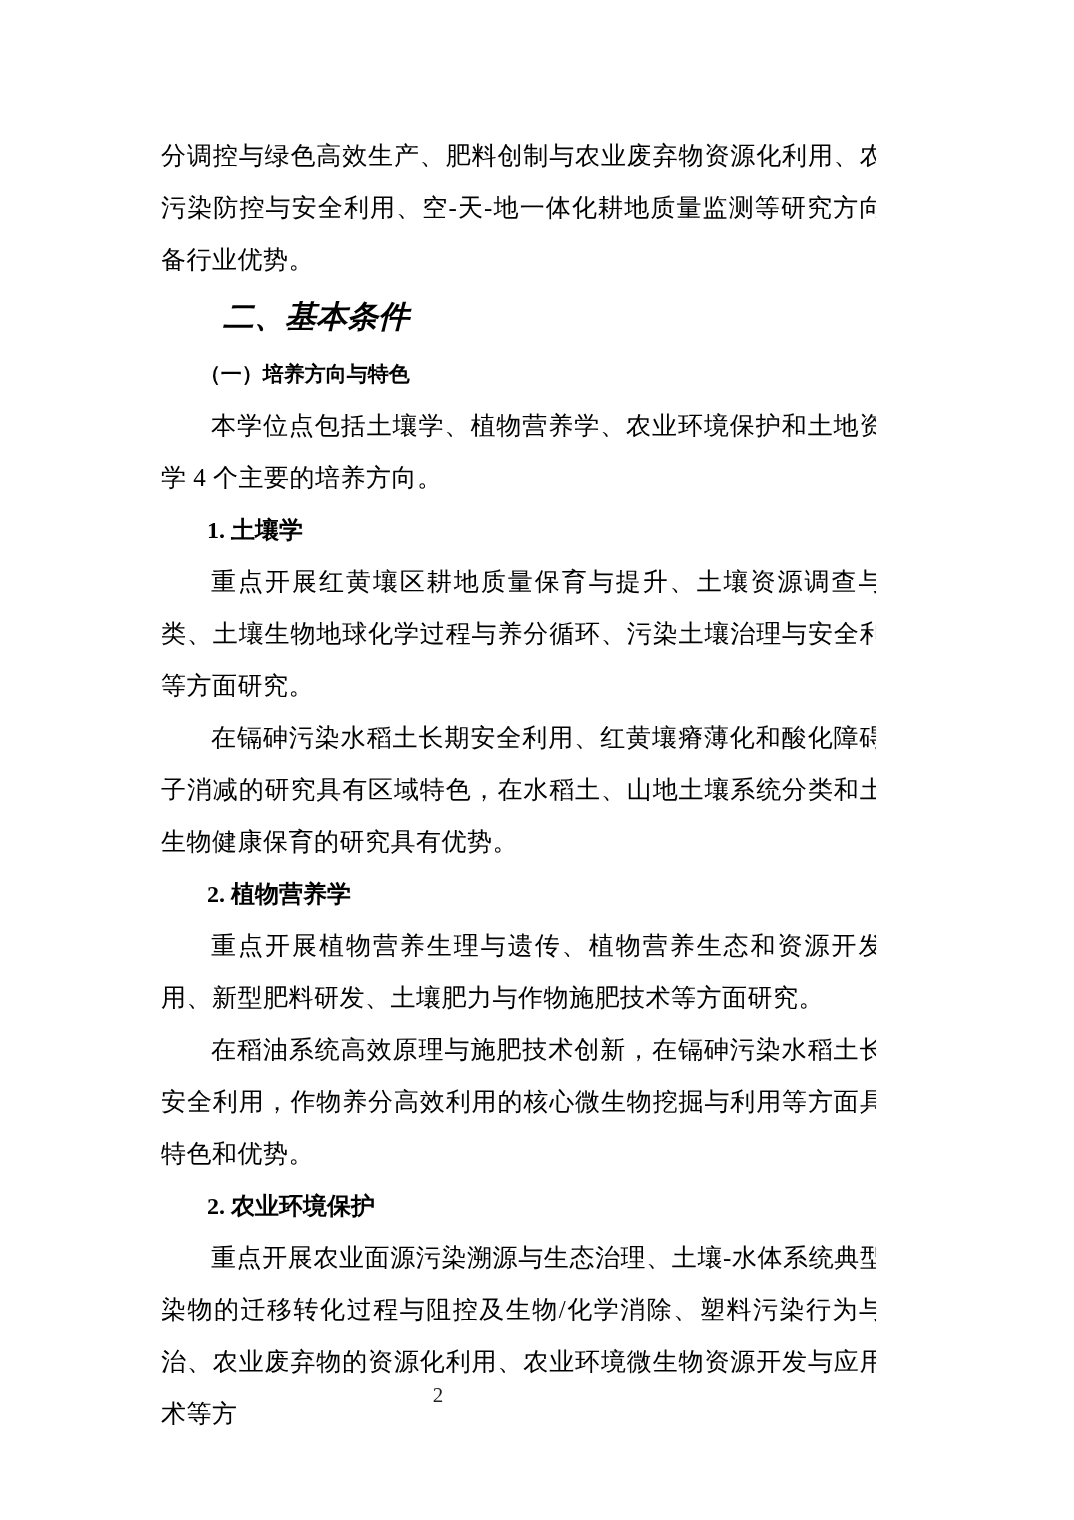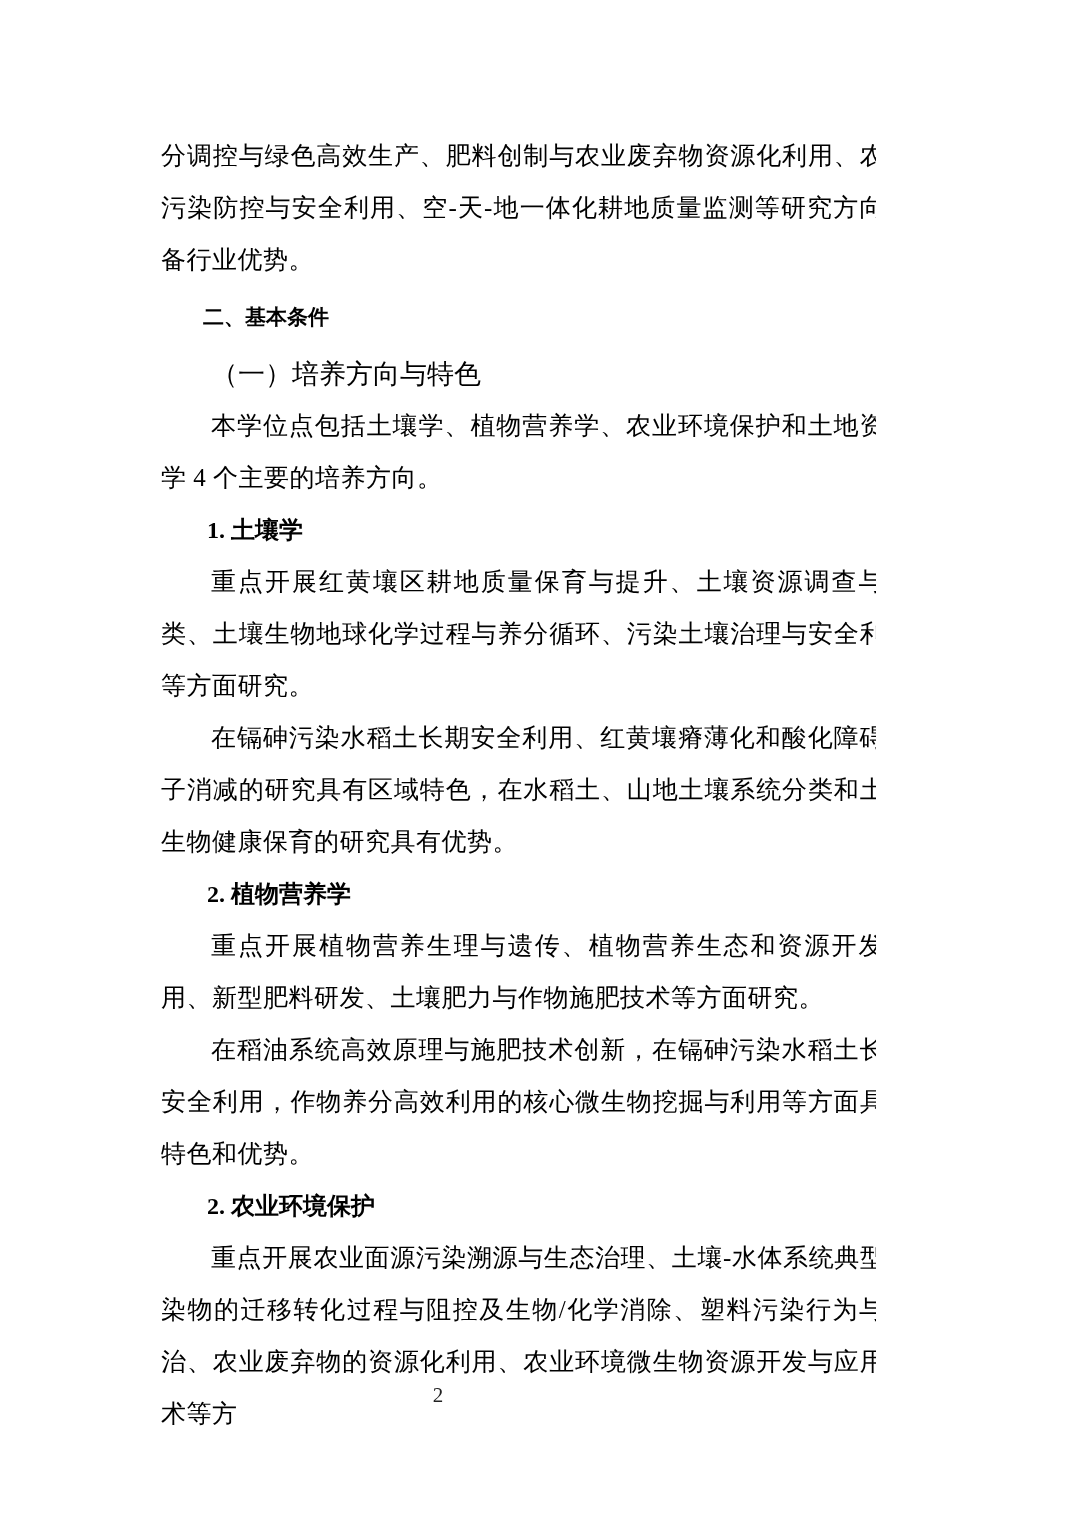--- a/index.html
+++ b/index.html
@@ -31,28 +31,29 @@
     text-indent: 2em;
     letter-spacing: 0.5px;
   }
   .body-par.no-indent {
     text-indent: 0;
   }
   .h-section {
     margin: 0;
     font-family: "Liberation Sans", "DejaVu Sans", sans-serif;
     font-weight: bold;
-    font-size: 21px;
+    font-size: 31px;
     line-height: 62px;
     text-indent: 2em;
+    font-style: italic;
   }
   .h-subsection {
     margin: 0;
-    font-weight: normal;
-    font-size: 27px;
+    font-weight: bold;
+    font-size: 21px;
     line-height: 52px;
     text-indent: 1.85em;
   }
   .h-direction {
     margin: 0;
     font-weight: bold;
     font-size: 24px;
     line-height: 52px;
     text-indent: 1.92em;
   }

